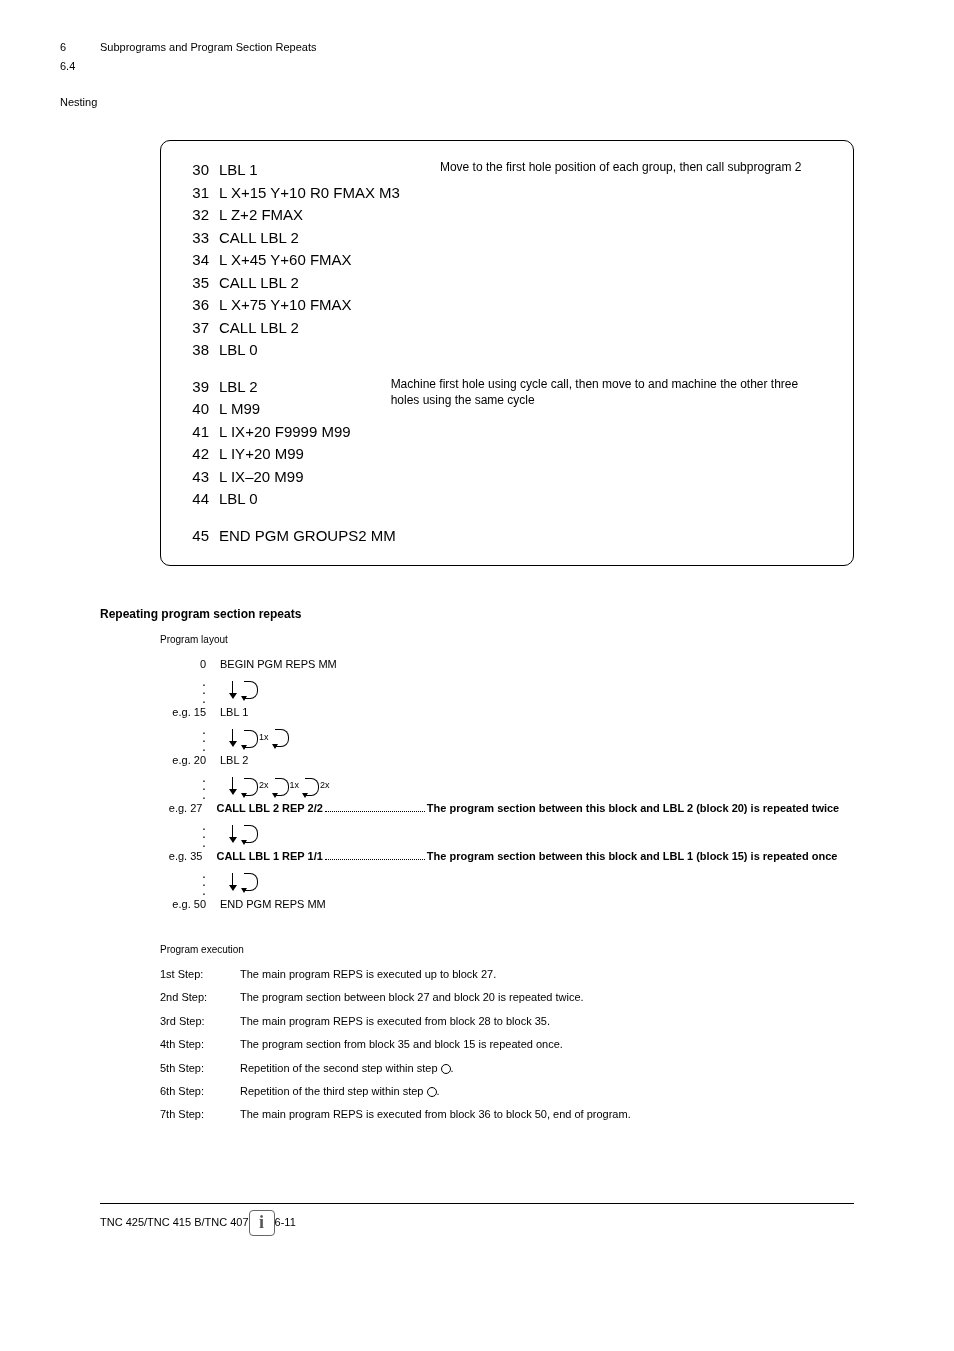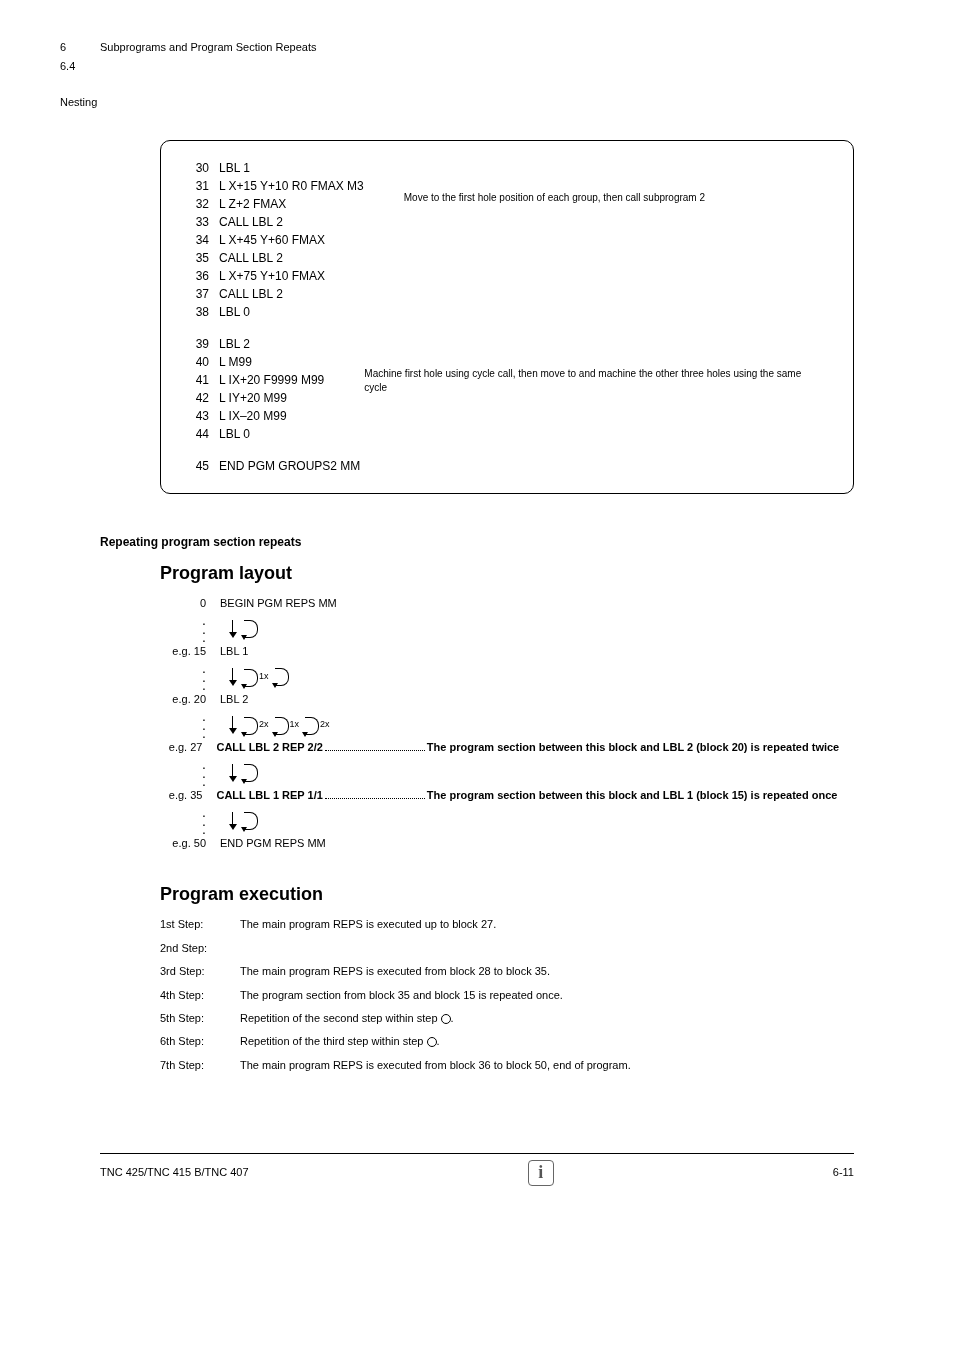--- a/index.html
+++ b/index.html
@@ -32,21 +32,21 @@
       padding: 18px 30px;
       margin: 0 40px 40px 100px;
       position: relative;
     }
     .code-row {
       display: flex;
       align-items: flex-start;
       margin-bottom: 14px;
     }
     .code-col {
-      font-size: 12px;
+      font-size: 15px;
       line-height: 1.5;
     }
     .code-line { display: flex; }
     .ln { width: 28px; text-align: right; padding-right: 10px; }
     .code-txt { flex: 1; }
     .brace-col {
       width: 30px;
       display: flex;
       justify-content: center;
       align-items: stretch;
@@ -54,34 +54,33 @@
     }
     .brace {
       width: 14px;
       border-right: 1px solid #000;
       border-top-right-radius: 10px;
       border-bottom-right-radius: 10px;
       position: relative;
     }
     .desc-col {
       flex: 1;
-      font-size: 10px;
+      font-size: 12px;
       padding-left: 10px;
       display: flex;
       align-items: center;
-      margin-top: 32px;
     }
     .section-heading {
       font-weight: bold;
       font-size: 12px;
       margin: 30px 0 10px 40px;
     }
     .sub-heading {
-      font-weight: bold;
-      font-size: 18px;
+      font-weight: normal;
+      font-size: 10px;
       margin: 10px 0 10px 100px;
     }
     .layout-block {
       margin-left: 100px;
       font-size: 11px;
     }
     .layout-row {
       display: flex;
       align-items: flex-start;
       min-height: 20px;
@@ -188,21 +187,21 @@
       height: 10px;
       border: 1px solid #000;
       border-radius: 50%;
       vertical-align: middle;
     }
     .footer {
       border-top: 1px solid #000;
       margin: 80px 40px 0 40px;
       padding-top: 6px;
       display: flex;
-      justify-content: space-between;
+      justify-content: flex-start;
       align-items: center;
       font-size: 11px;
     }
     .info-icon {
       border: 1px solid #666;
       border-radius: 4px;
       width: 26px;
       height: 26px;
       display: flex;
       align-items: center;
@@ -423,20 +422,21 @@
   </div>
 
   <div class="sub-heading" style="margin-top:26px;">Program execution</div>
   <div class="exec-block">
     <div class="exec-row">
         <div class="step-label">1st Step:</div>
         <div class="step-text">The main program REPS is executed up to block 27.</div>
       </div>
     <div class="exec-row">
         <div class="step-label">2nd Step:</div>
+        <div class="step-text">The program section between block 27 and block 20 is repeated twice.</div>
       </div>
     <div class="exec-row">
         <div class="step-label">3rd Step:</div>
         <div class="step-text">The main program REPS is executed from block 28 to block 35.</div>
       </div>
     <div class="exec-row">
         <div class="step-label">4th Step:</div>
         <div class="step-text">The program section from block 35 and block 15 is repeated once.</div>
       </div>
     <div class="exec-row">

